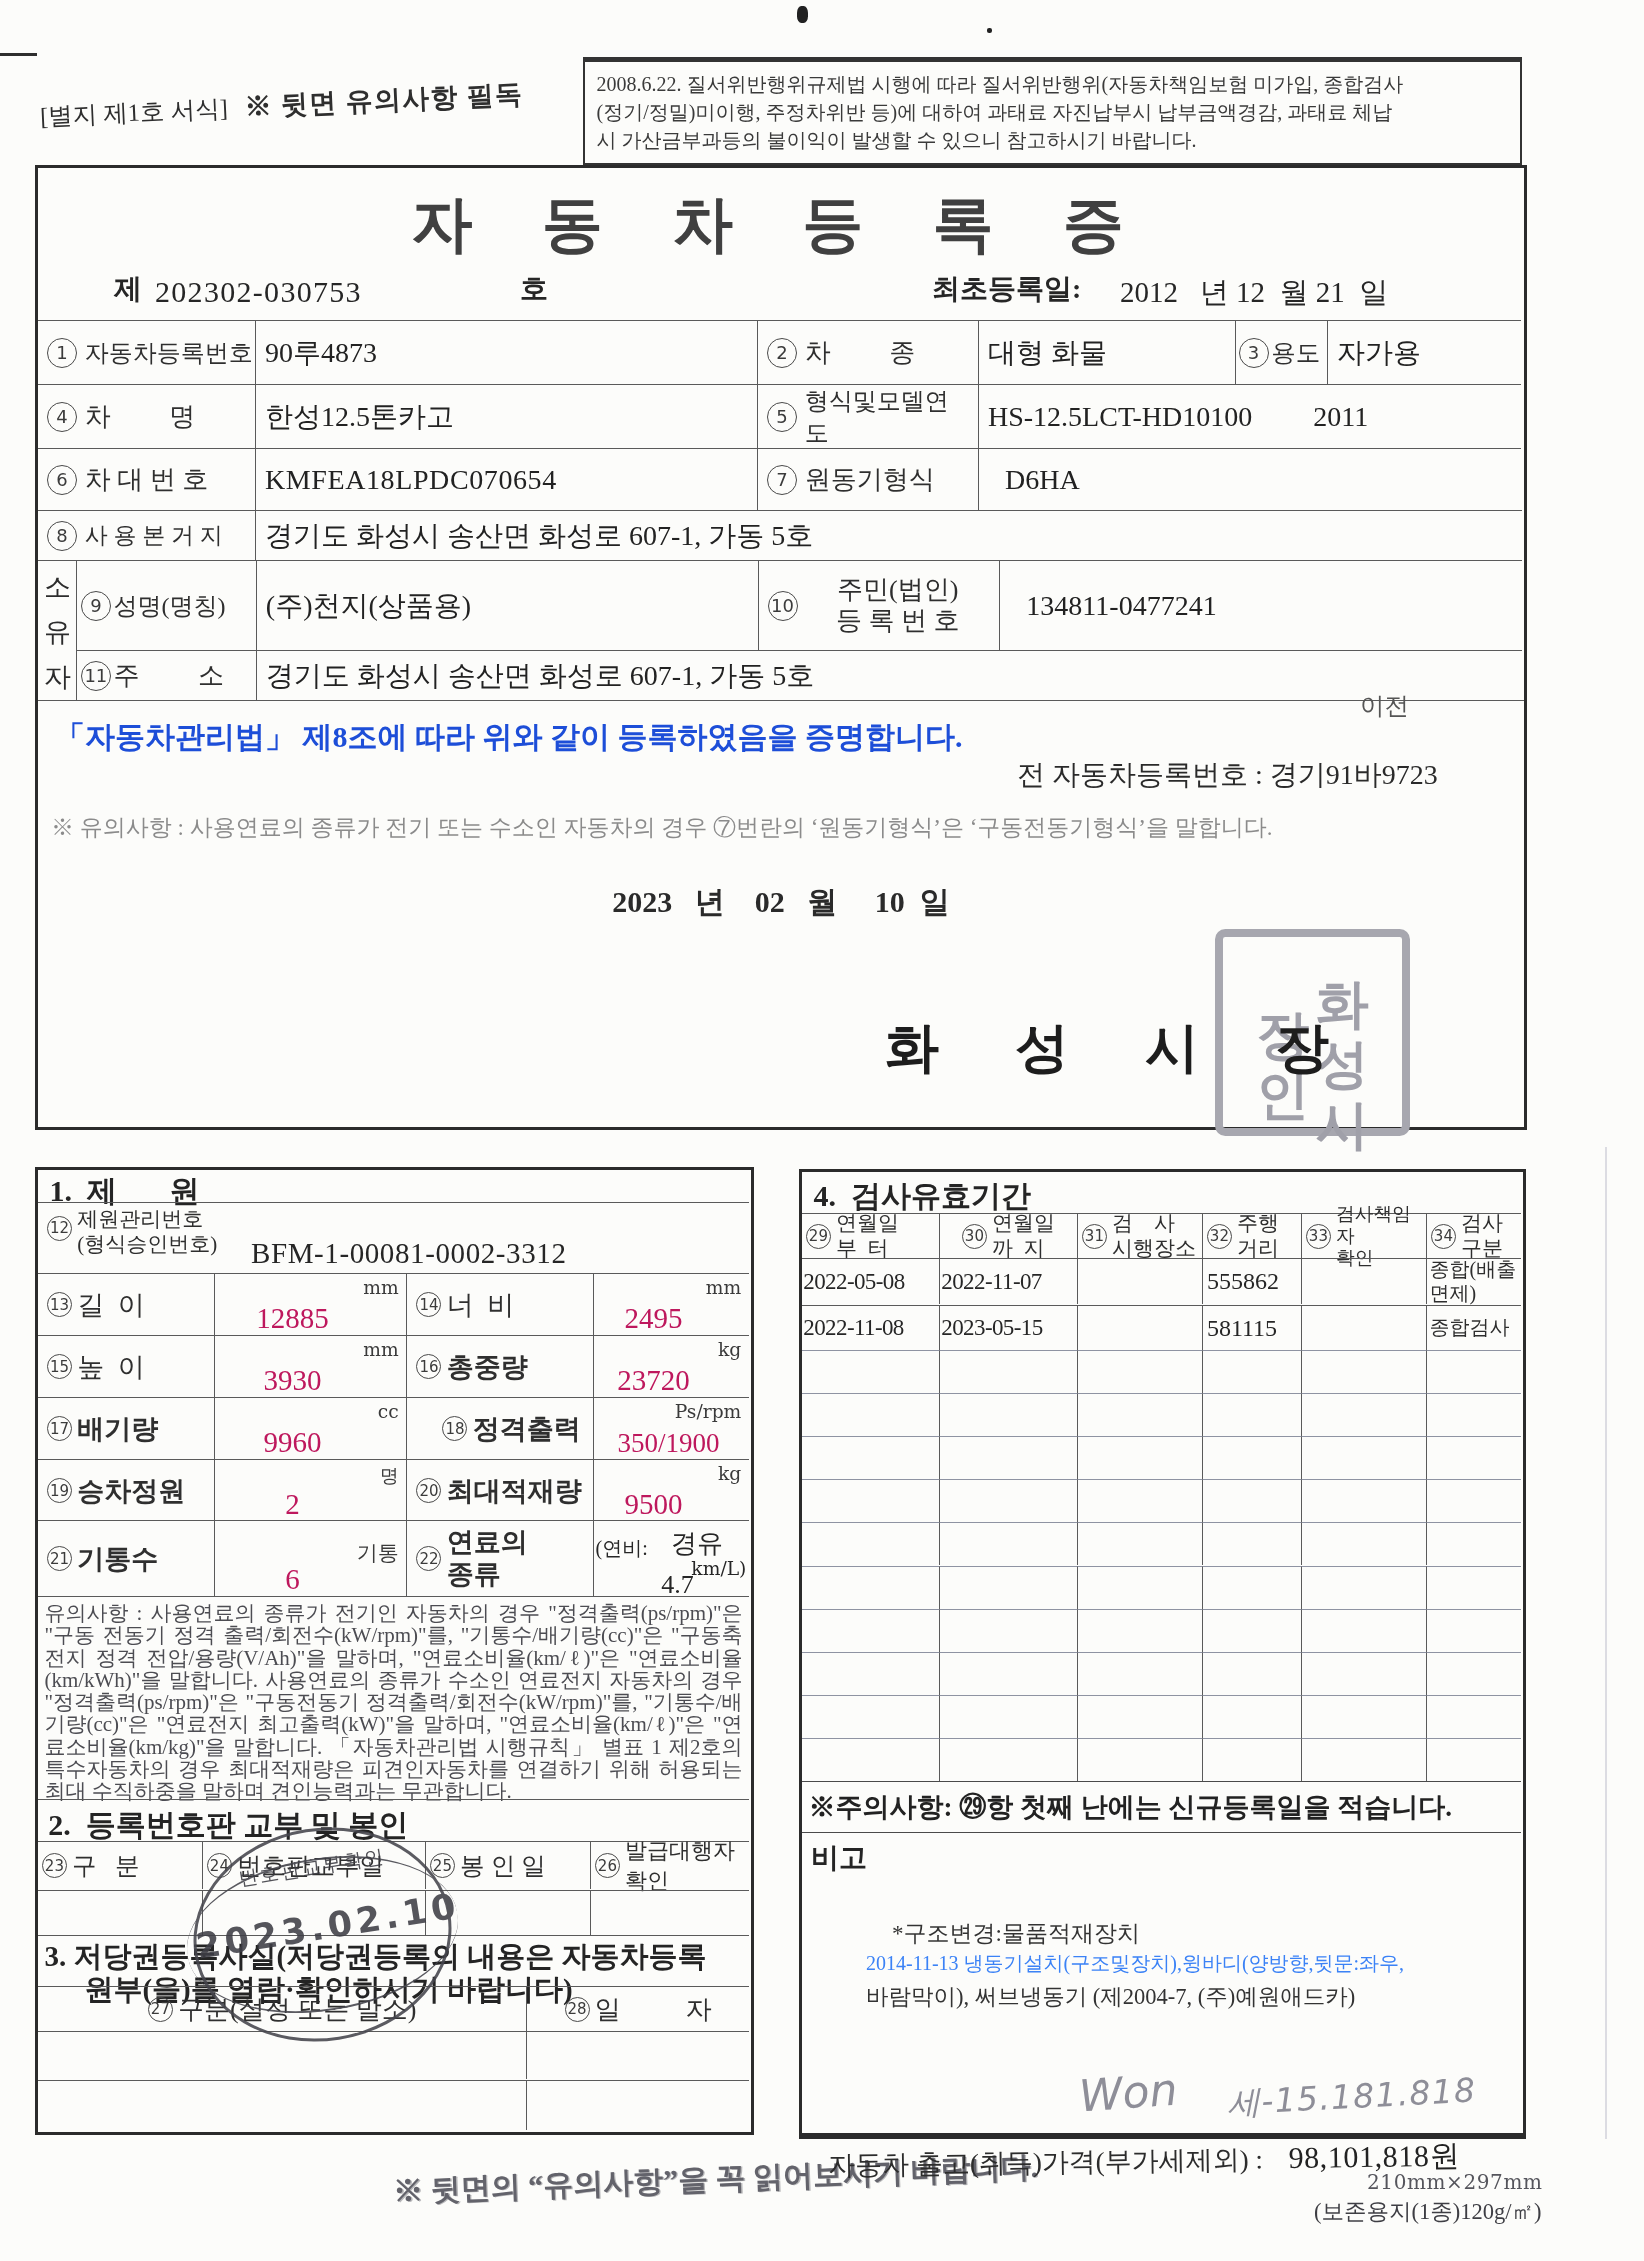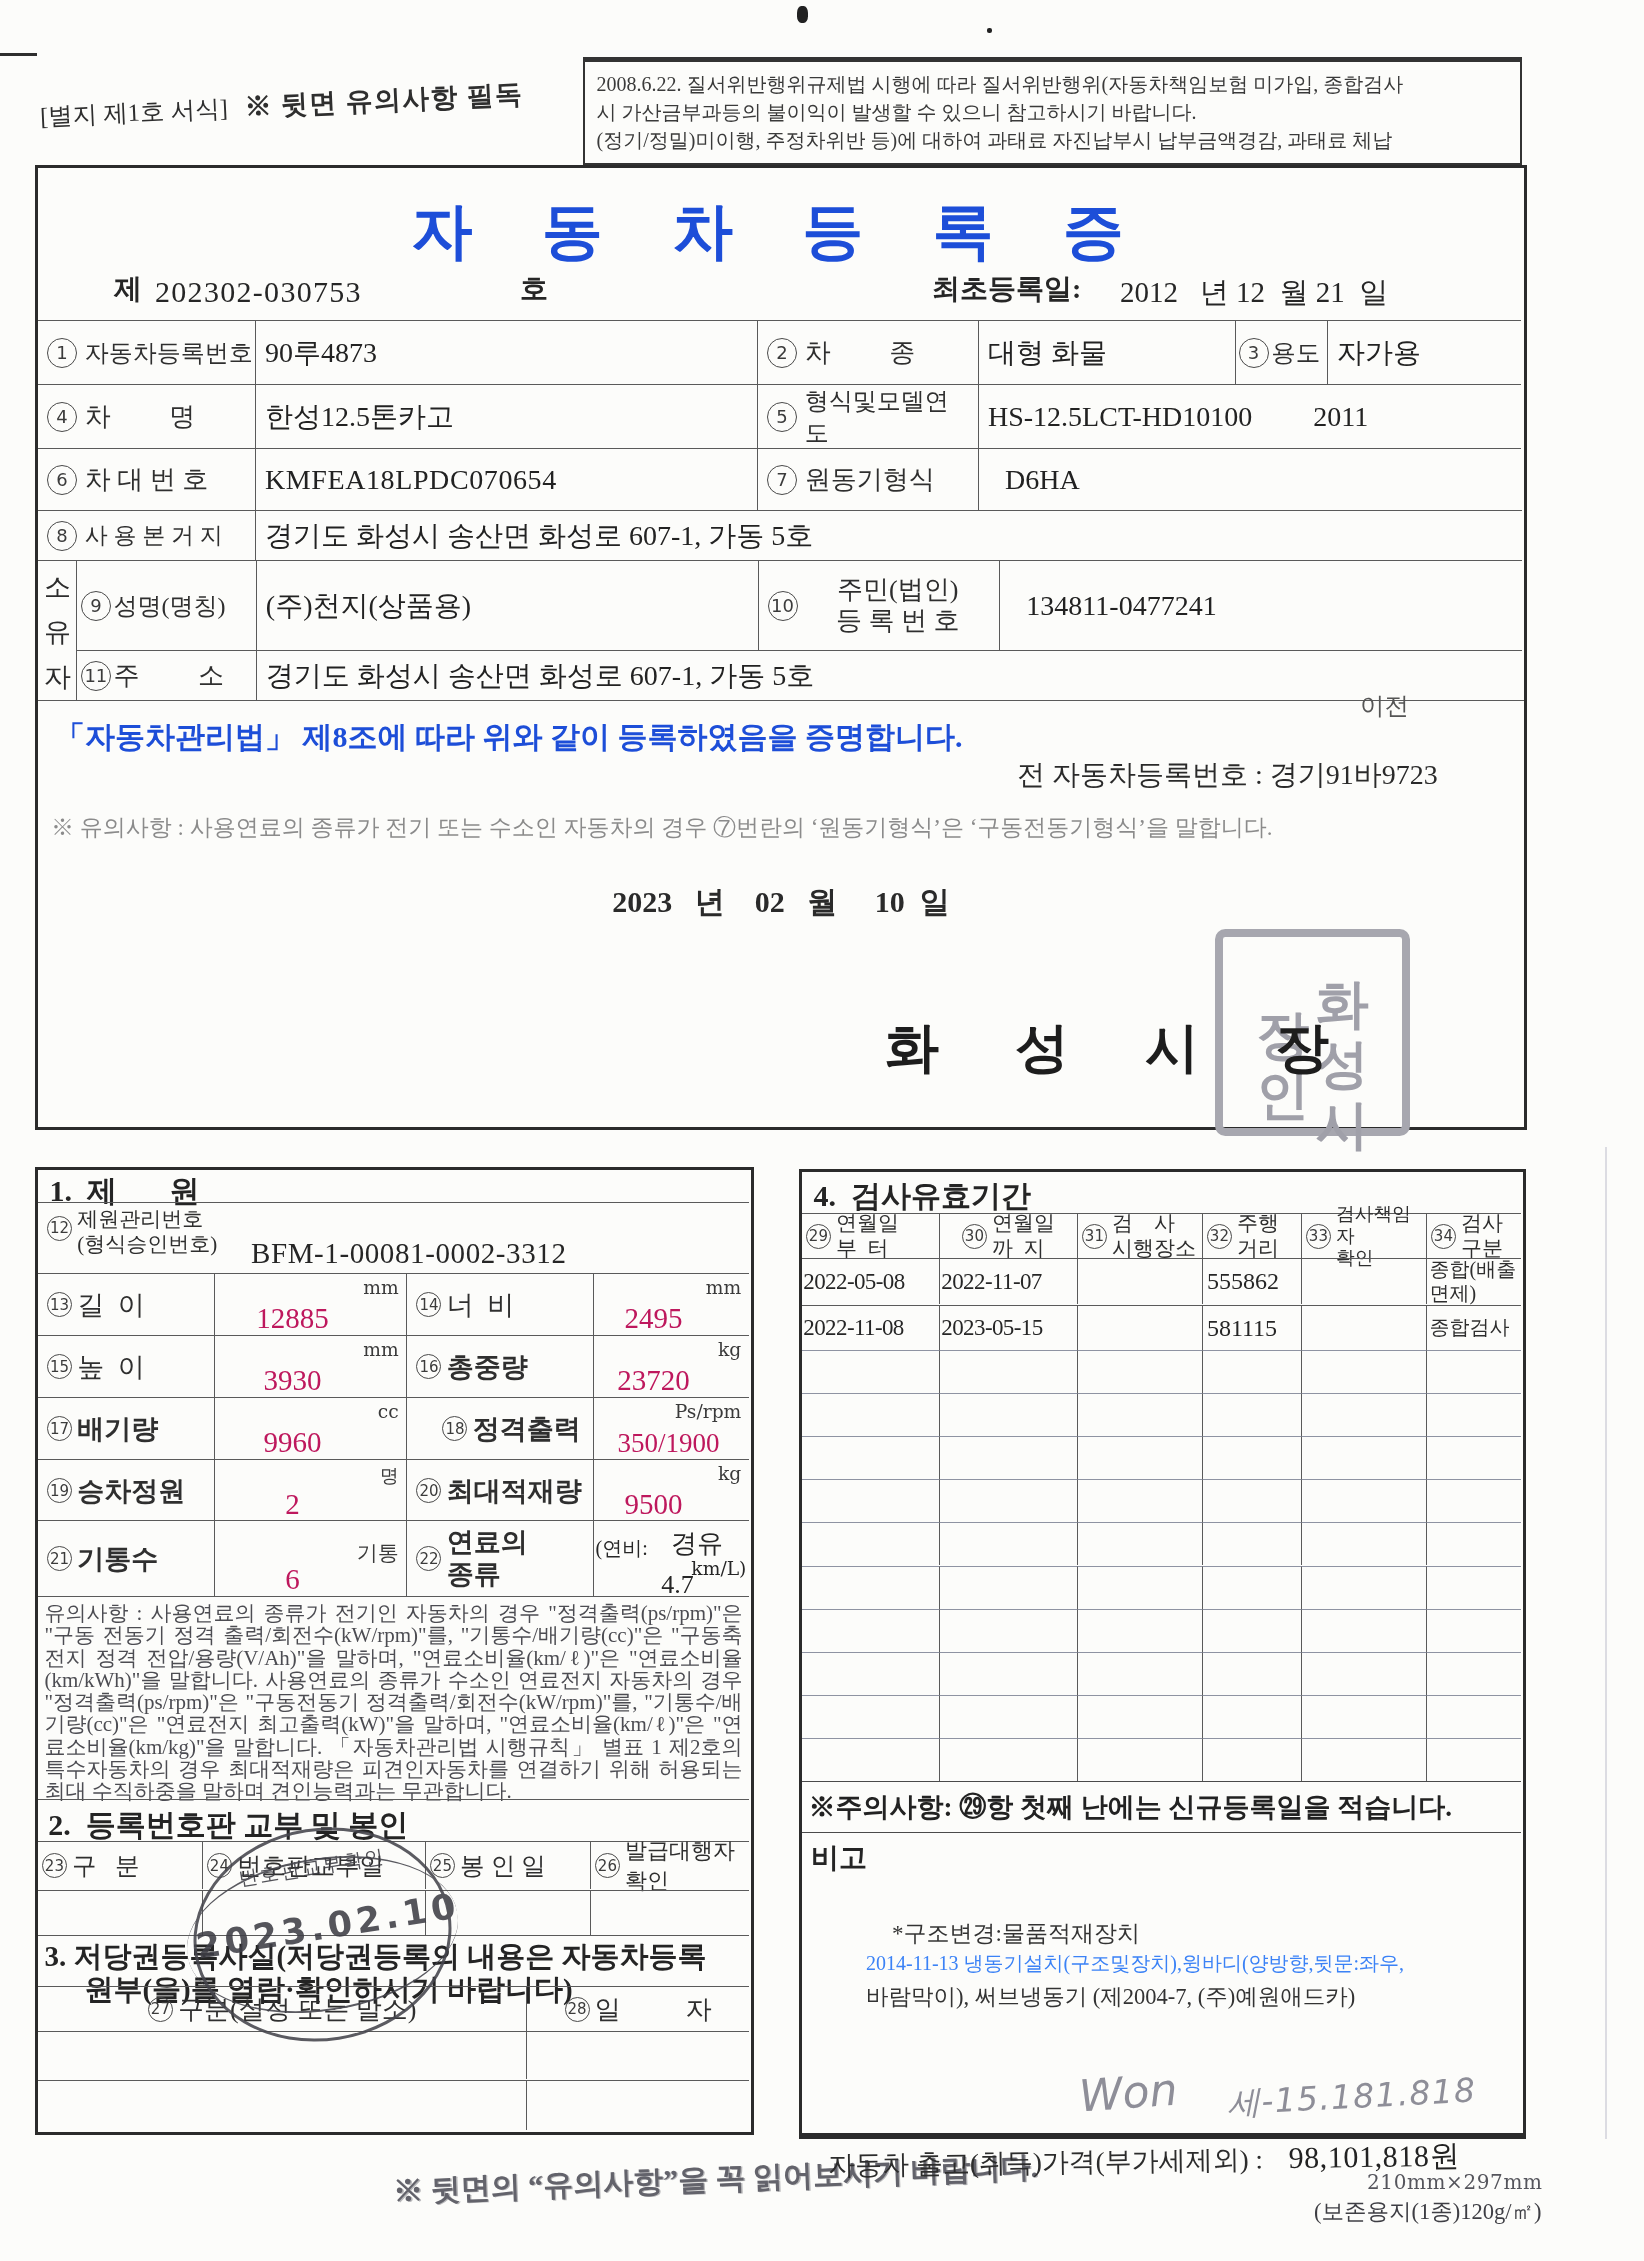--- a/index.html
+++ b/index.html
@@ -57,27 +57,27 @@
   <div class="abs speck" style="left:987px;top:28px;width:5.2px;height:5.2px;"></div>
   <div class="abs" style="left:0;top:53px;width:37px;height:3.2px;background:#2e2e2e;"></div>
   <div class="abs" style="left:1605px;top:1147px;width:1.9px;height:992px;background:#dcdce2;"></div>
 
   <div class="abs corner">
     <span>[별지 제1호 서식]</span><b>※ 뒷면 유의사항 필독</b>
   </div>
 
   <div class="abs notice-box">
     <div>2008.6.22. 질서위반행위규제법 시행에 따라 질서위반행위(자동차책임보험 미가입, 종합검사</div>
+    <div>(정기/정밀)미이행, 주정차위반 등)에 대하여 과태료 자진납부시 납부금액경감, 과태료 체납</div>
     <div>시 가산금부과등의 불이익이 발생할 수 있으니 참고하시기 바랍니다.</div>
-    <div>(정기/정밀)미이행, 주정차위반 등)에 대하여 과태료 자진납부시 납부금액경감, 과태료 체납</div>
   </div>
 
   <div class="abs main-box">
 
-    <div class="abs" style="left:0;right:0;top:23px;text-align:center;font-size:61px;font-weight:bold;letter-spacing:27px;color:#1d4ed8;">자 동 차 등 록 증</div>
+    <div class="abs" style="left:0;right:0;top:16px;text-align:center;font-size:61px;font-weight:bold;letter-spacing:27px;color:#404040;">자 동 차 등 록 증</div>
 
     <div class="abs" style="left:0;right:0;top:102px;height:45px;">
       <span class="abs" style="left:76px;font-size:28px;font-weight:bold;">제</span>
       <span class="abs" style="left:117px;top:5.2px;font-size:30px;letter-spacing:1.3px;">202302-030753</span>
       <span class="abs" style="left:482px;font-size:28px;font-weight:bold;">호</span>
       <span class="abs" style="left:894px;font-size:28px;font-weight:bold;">최초등록일:</span>
       <span class="abs pre" style="left:1082px;top:2.6px;font-size:29px;">2012   년 12  월 21  일</span>
     </div>
 
     <div class="trow" style="top:152px;height:64px;width:1484px;">

